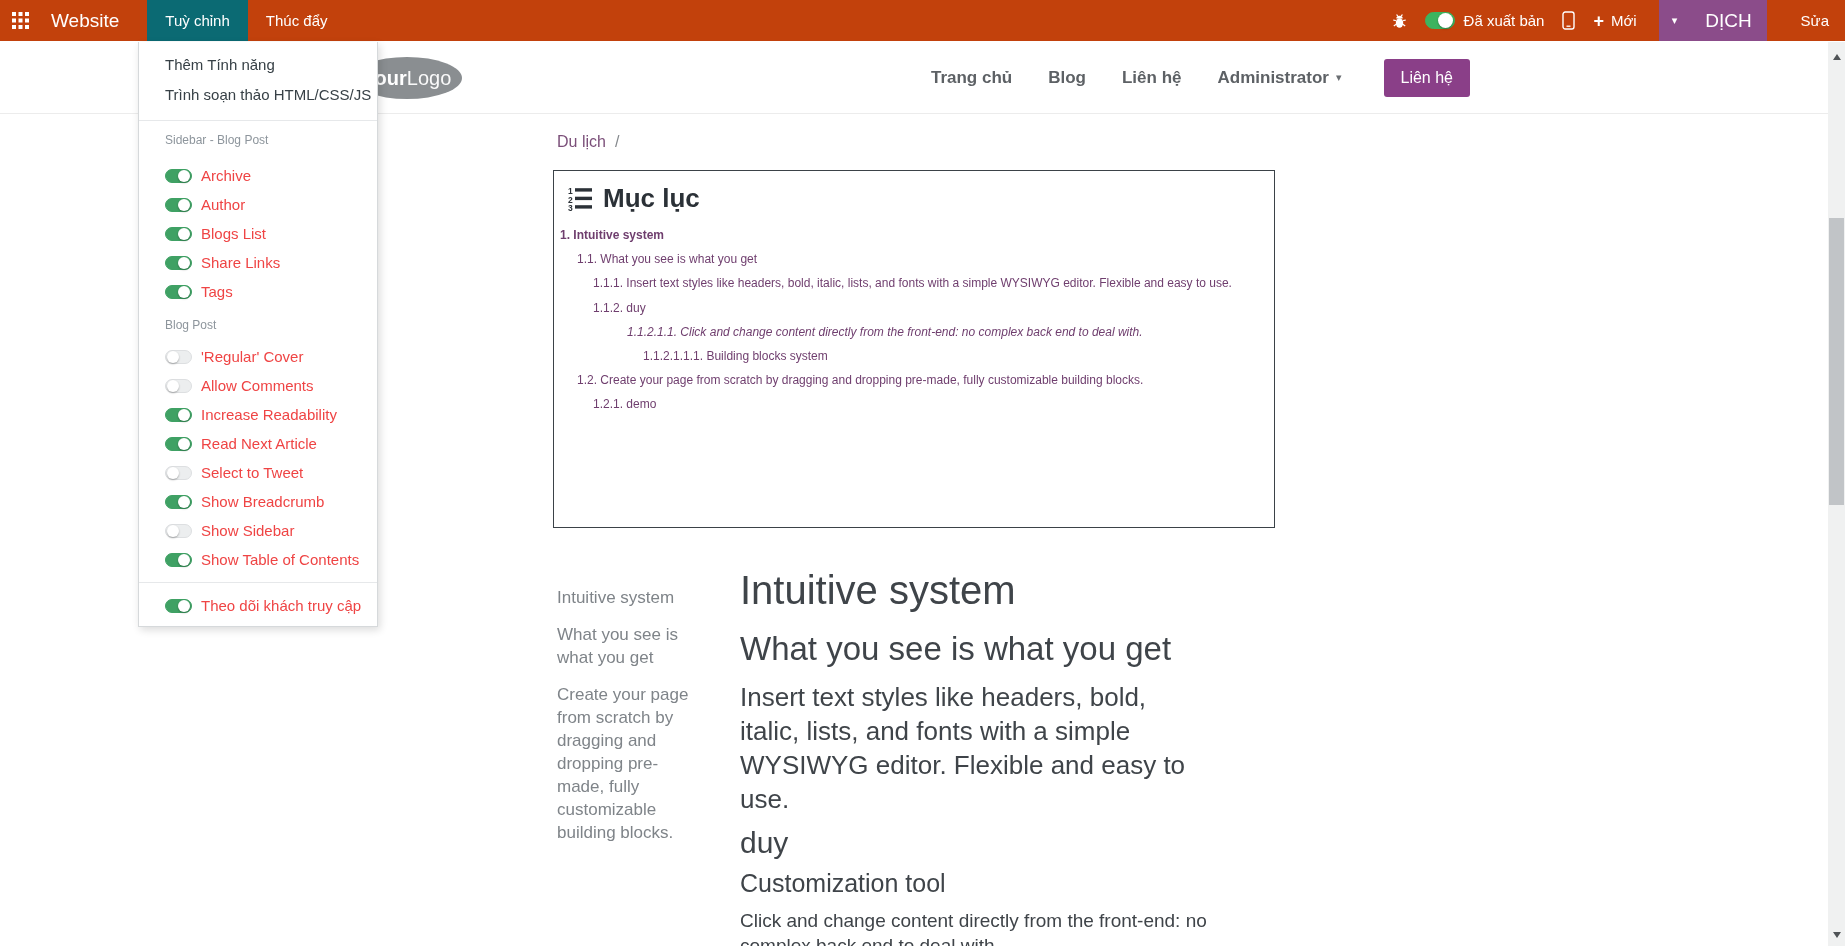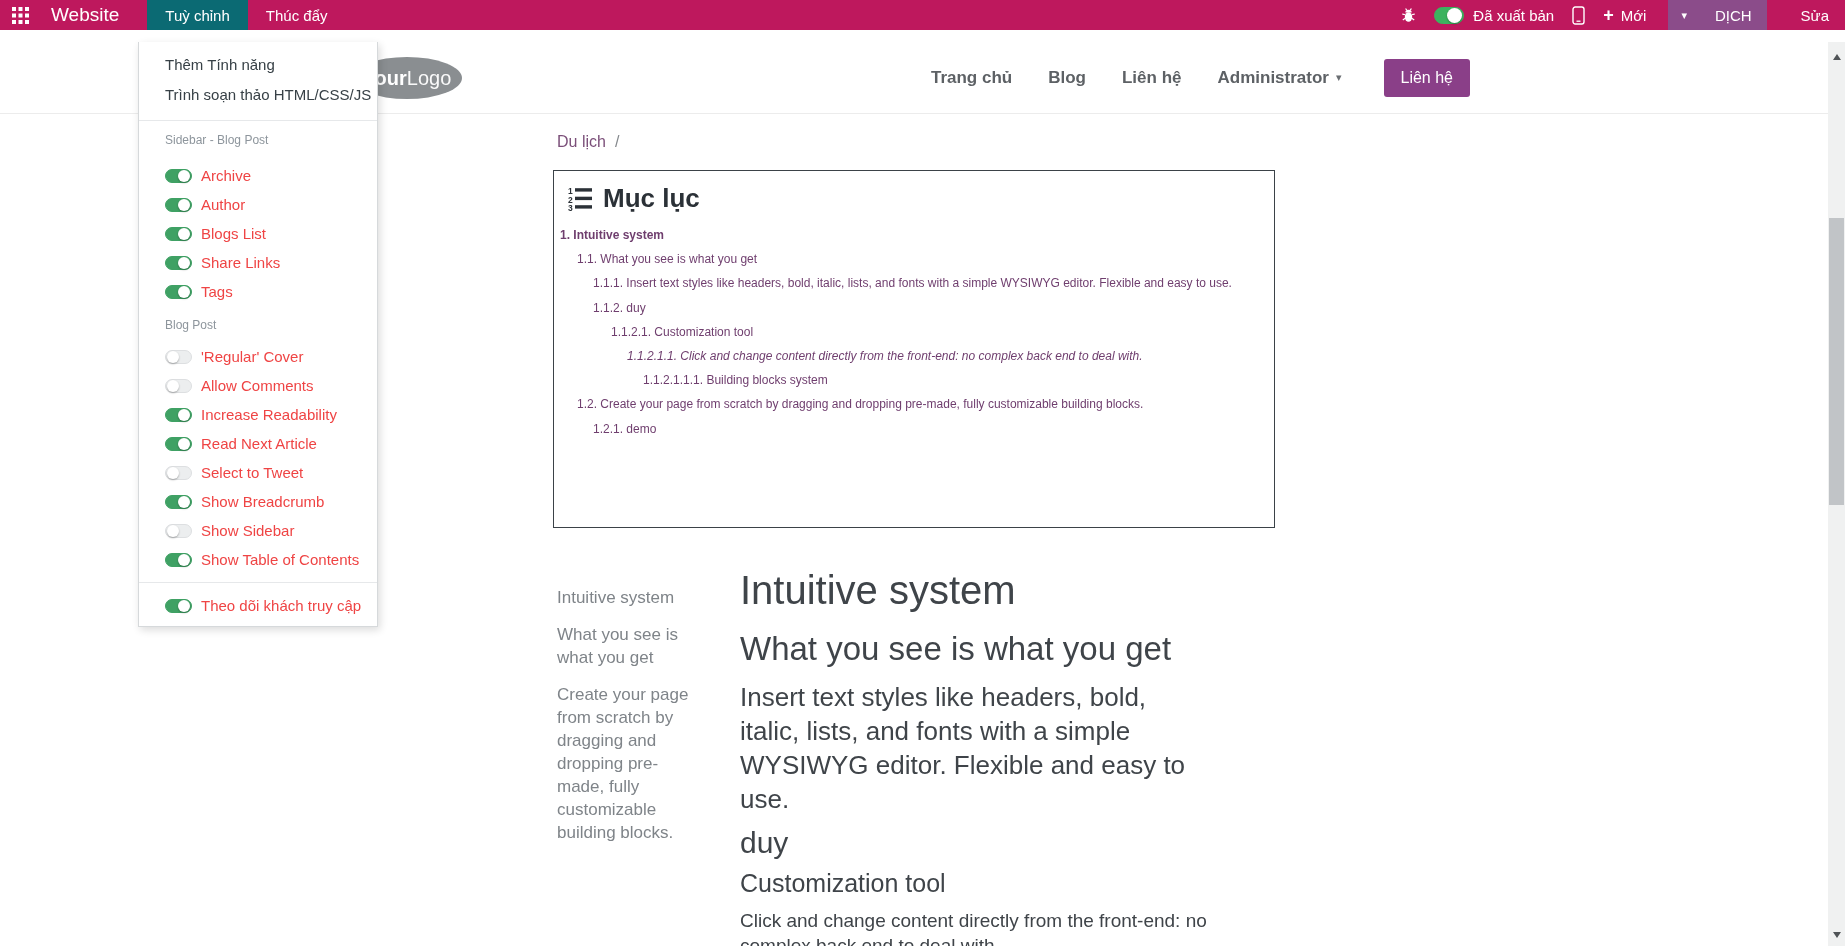--- a/index.html
+++ b/index.html
@@ -1,35 +1,35 @@
 <!DOCTYPE html>
 <html><head>
 <meta charset="utf-8">
 <style>
   * { margin:0; padding:0; box-sizing:border-box; }
   html,body { width:1845px; height:946px; overflow:hidden; background:#fff;
     font-family:"Liberation Sans","DejaVu Sans",sans-serif; }
   #screen { position:relative; width:1845px; height:946px; background:#fff; overflow:hidden; }
 
   
-  .topbar { position:absolute; top:0; left:0; width:1845px; height:30px; background:#be185d;
+  .topbar { position:absolute; top:0; left:0; width:1845px; height:41px; background:#c2410c;
     display:flex; align-items:center; color:#fff; z-index:60; }
   .tb-left { display:flex; align-items:center; height:100%; padding-left:12px; }
   .apps { display:flex; align-items:center; margin-right:22px; cursor:pointer; }
   .brand { font-size:19px; font-weight:500; margin-right:28px; }
   .tb-item { height:100%; display:flex; align-items:center; padding:0 18px; font-size:15px; cursor:pointer; }
   .tb-item.active { background:#0b6a73; }
   .tb-right { margin-left:auto; display:flex; align-items:center; height:100%; gap:18px; }
   .publish { display:flex; align-items:center; gap:9px; cursor:pointer; }
   .publish-label { font-size:15px; }
   .newbtn { display:flex; align-items:center; gap:7px; font-size:15px; cursor:pointer; }
   .plus { font-size:18px; font-weight:700; line-height:1; }
   .purple-group { align-self:stretch; display:flex; background:#8b4c8a; margin-left:4px; }
   .caret-btn { padding:0 13px; display:flex; align-items:center; font-size:11px; cursor:pointer; }
-  .translate-btn { padding:0 15px; display:flex; align-items:center; font-size:15px; cursor:pointer; }
+  .translate-btn { padding:0 15px; display:flex; align-items:center; font-size:19px; cursor:pointer; }
   .edit-btn { align-self:stretch; display:flex; align-items:center; padding:0 16px; font-size:15px; cursor:pointer; }
 
   
   .switch { position:relative; width:27px; height:14px; border-radius:8px; background:#eceeef;
     border:1px solid #dddfe1; flex:none; }
   .switch .knob { position:absolute; top:0; left:1px; width:12px; height:12px; border-radius:50%;
     background:#fff; box-shadow:0 1px 2px rgba(0,0,0,.3); }
   .switch.on { background:#3fa164; border-color:#3fa164; }
   .switch.on .knob { left:auto; right:1px; }
   .switch.lg { width:30px; height:17px; border-radius:9px; }
@@ -201,21 +201,20 @@
           </g>
         </svg>
       </span>
       <span class="toc-title">Mục lục</span>
     </div>
     <div class="toc-list">
       <div class="toc-item lvl1 b">1. Intuitive system</div>
       <div class="toc-item lvl2">1.1. What you see is what you get</div>
       <div class="toc-item lvl3">1.1.1. Insert text styles like headers, bold, italic, lists, and fonts with a simple WYSIWYG editor. Flexible and easy to use.</div>
       <div class="toc-item lvl3">1.1.2. duy</div>
-      <div class="toc-item lvl4">1.1.2.1. Customization tool</div>
       <div class="toc-item lvl5">1.1.2.1.1. Click and change content directly from the front-end: no complex back end to deal with.</div>
       <div class="toc-item lvl6">1.1.2.1.1.1. Building blocks system</div>
       <div class="toc-item lvl2">1.2. Create your page from scratch by dragging and dropping pre-made, fully customizable building blocks.</div>
       <div class="toc-item lvl3">1.2.1. demo</div>
     </div>
   </section>
 
   <aside class="article-nav">
     <div class="an-item">Intuitive system</div>
     <div class="an-item">What you see is what you get</div>

